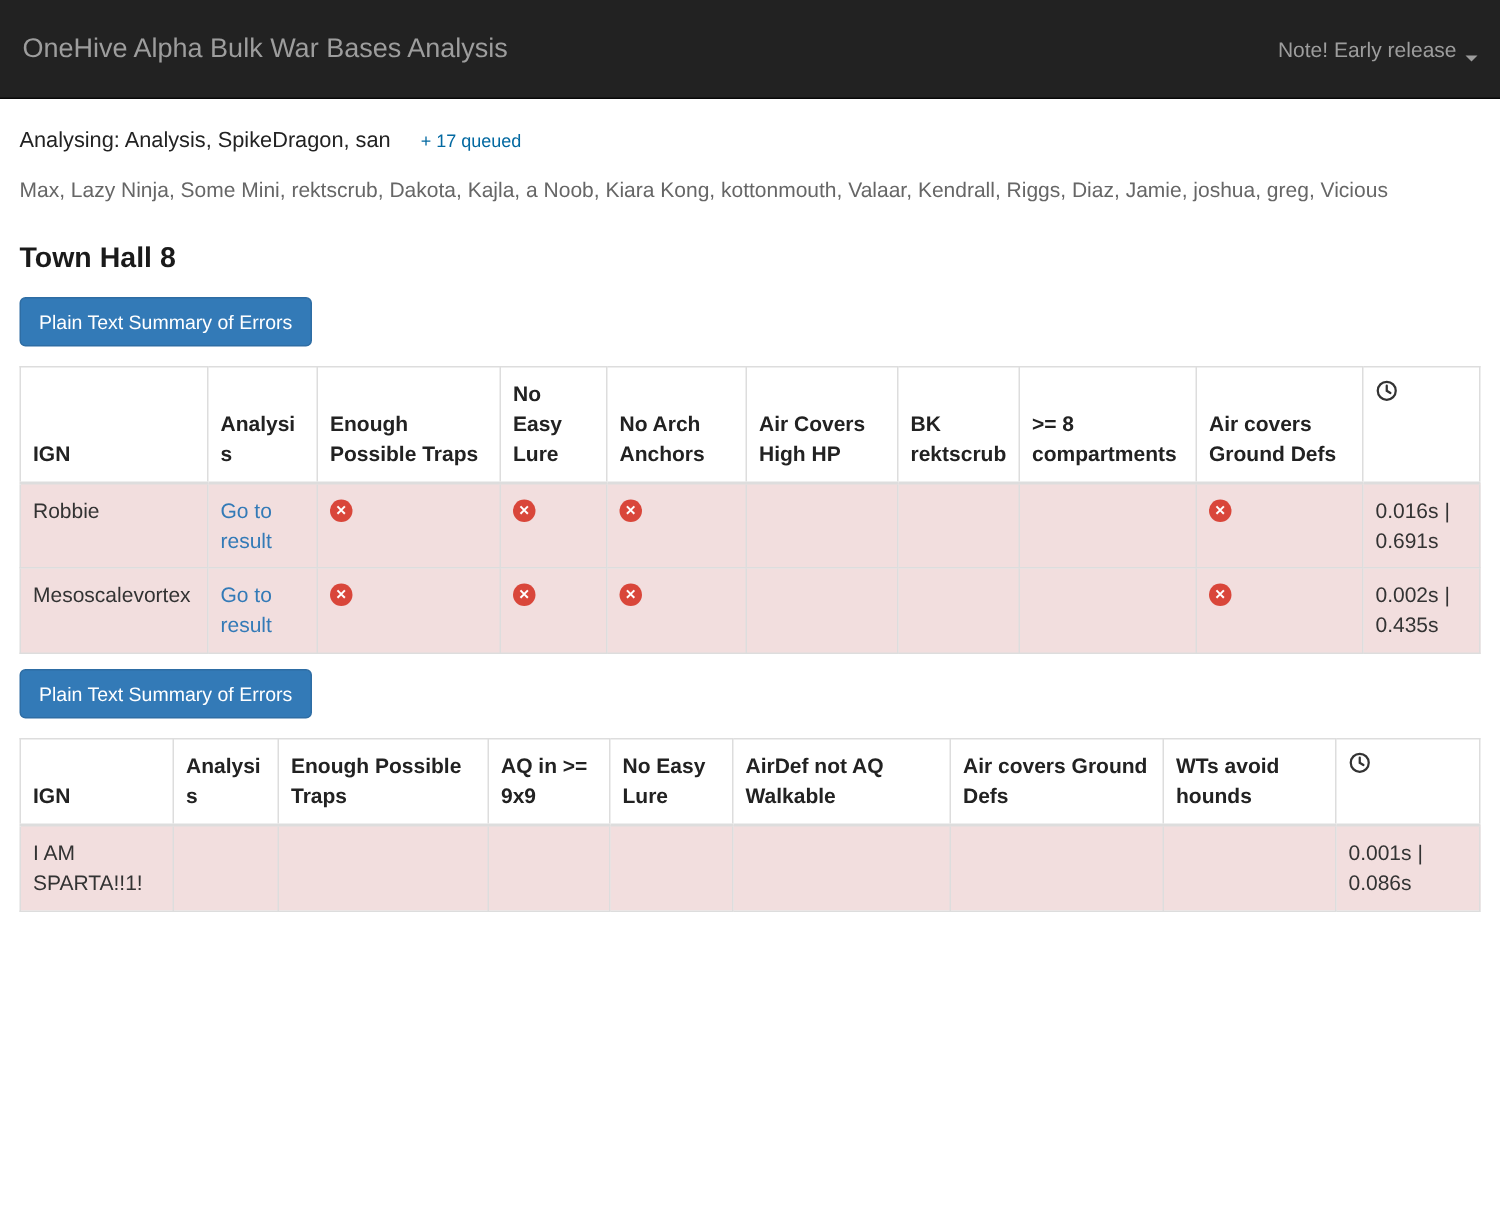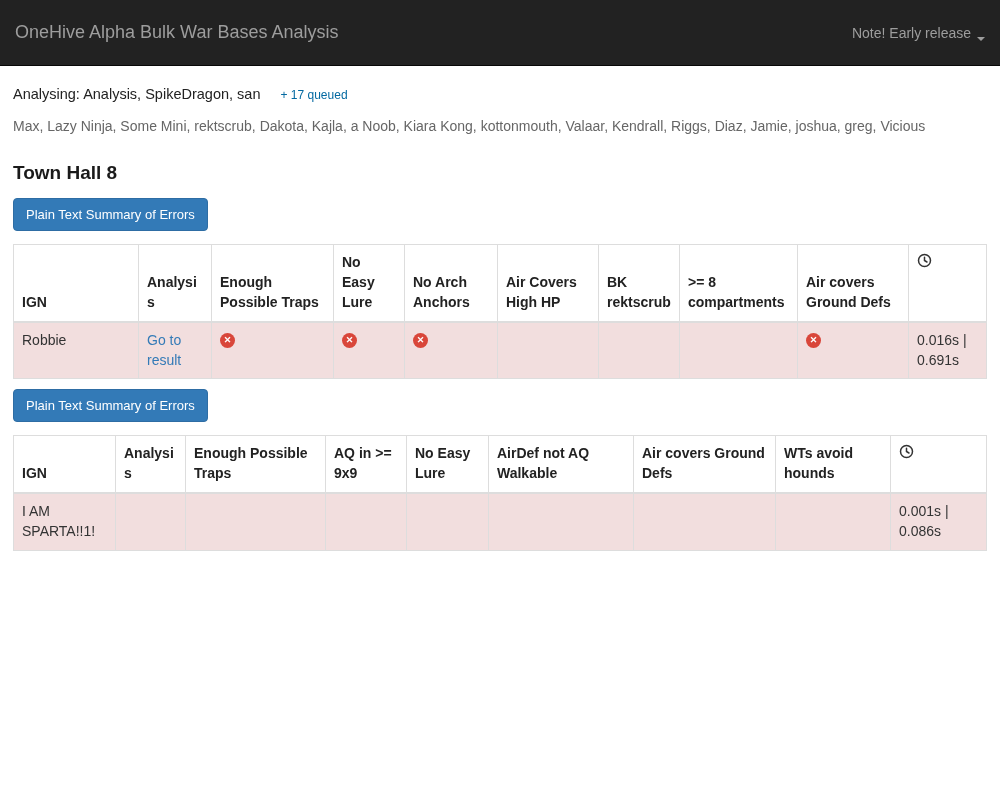--- a/index.html
+++ b/index.html
@@ -155,20 +155,32 @@
           <td><a href="#" class="result-link">Go to result</a></td>
           <td><span class="icon-error"></span></td>
           <td><span class="icon-error"></span></td>
           <td><span class="icon-error"></span></td>
           <td></td>
           <td></td>
           <td></td>
           <td><span class="icon-error"></span></td>
           <td>0.016s | 0.691s</td>
         </tr>
+        <tr>
+          <td>Mesoscalevortex</td>
+          <td><a href="#" class="result-link">Go to result</a></td>
+          <td><span class="icon-error"></span></td>
+          <td><span class="icon-error"></span></td>
+          <td><span class="icon-error"></span></td>
+          <td></td>
+          <td></td>
+          <td></td>
+          <td><span class="icon-error"></span></td>
+          <td>0.002s | 0.435s</td>
+        </tr>
       </tbody>
     </table>
   </section>
 
   <section>
     <button class="btn-primary">Plain Text Summary of Errors</button>
 
     <table class="analysis">
       <colgroup>
         <col style="width:102px">

